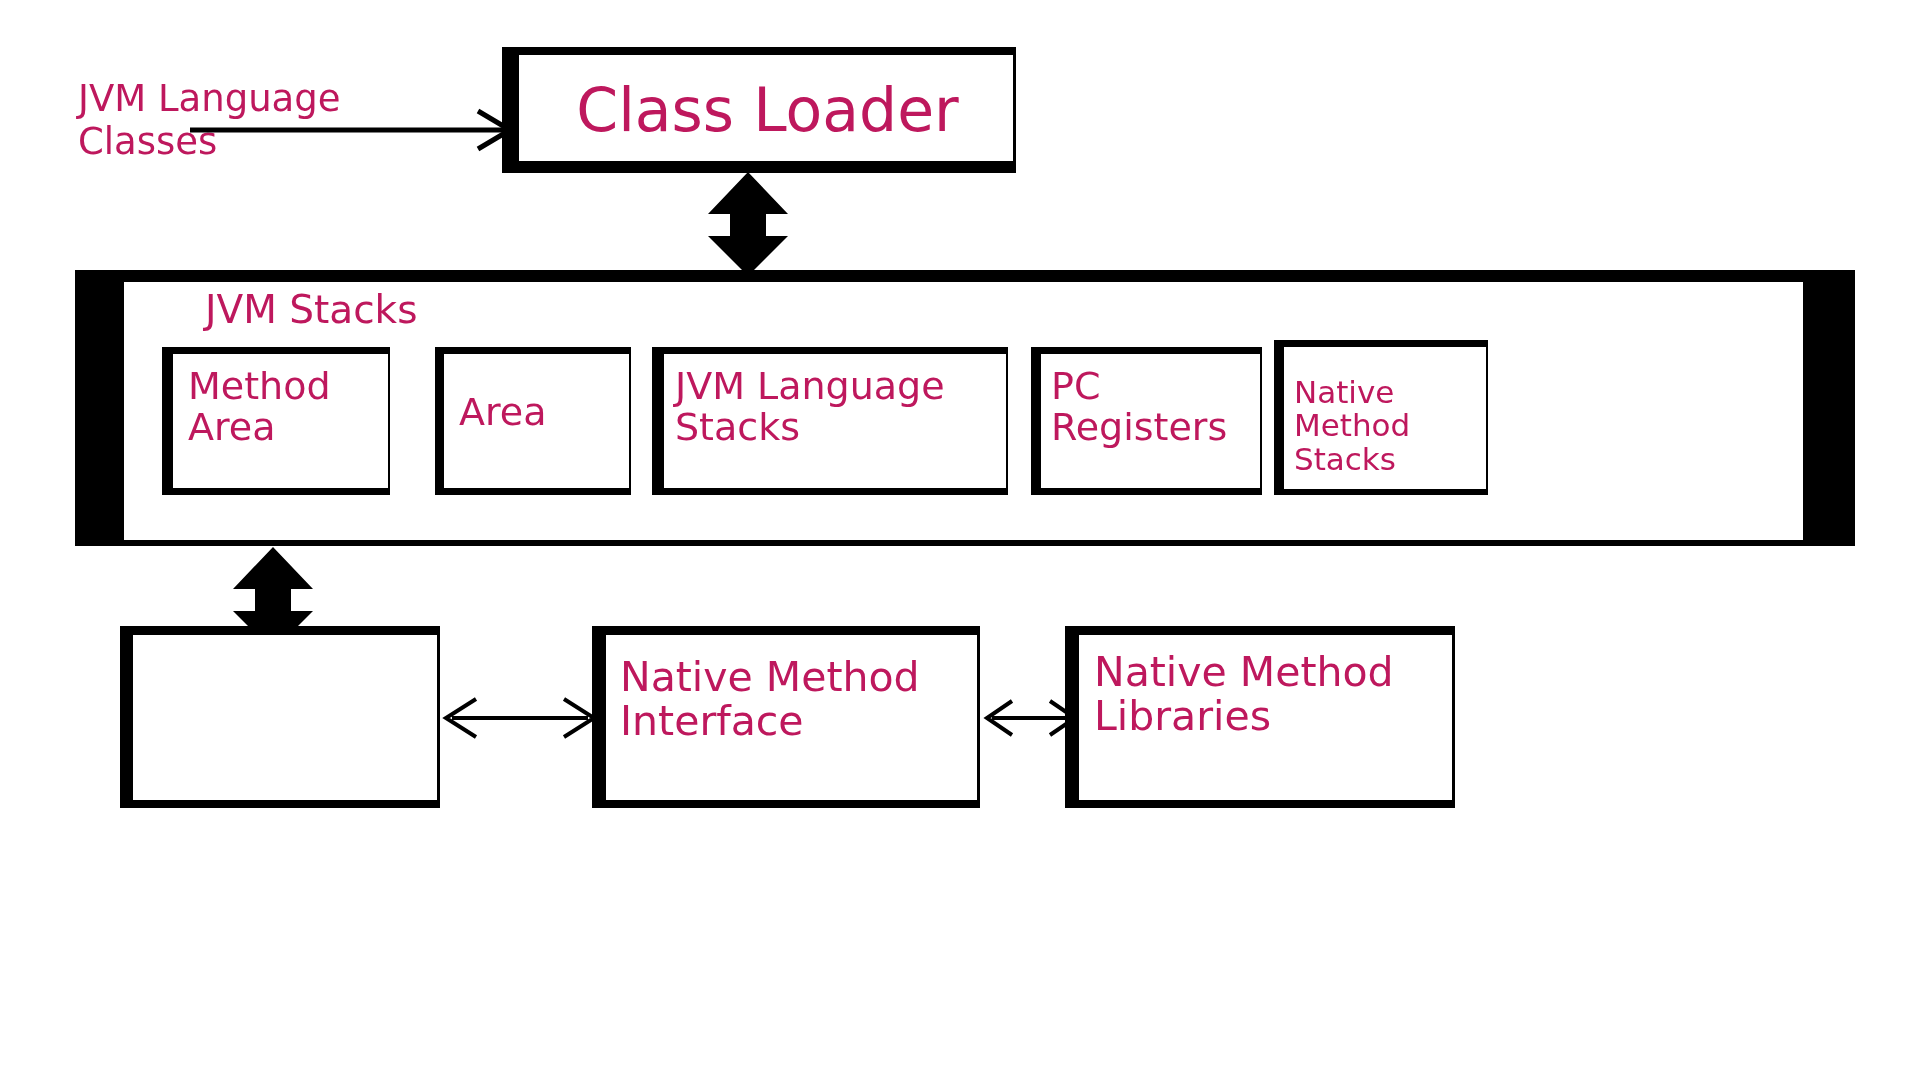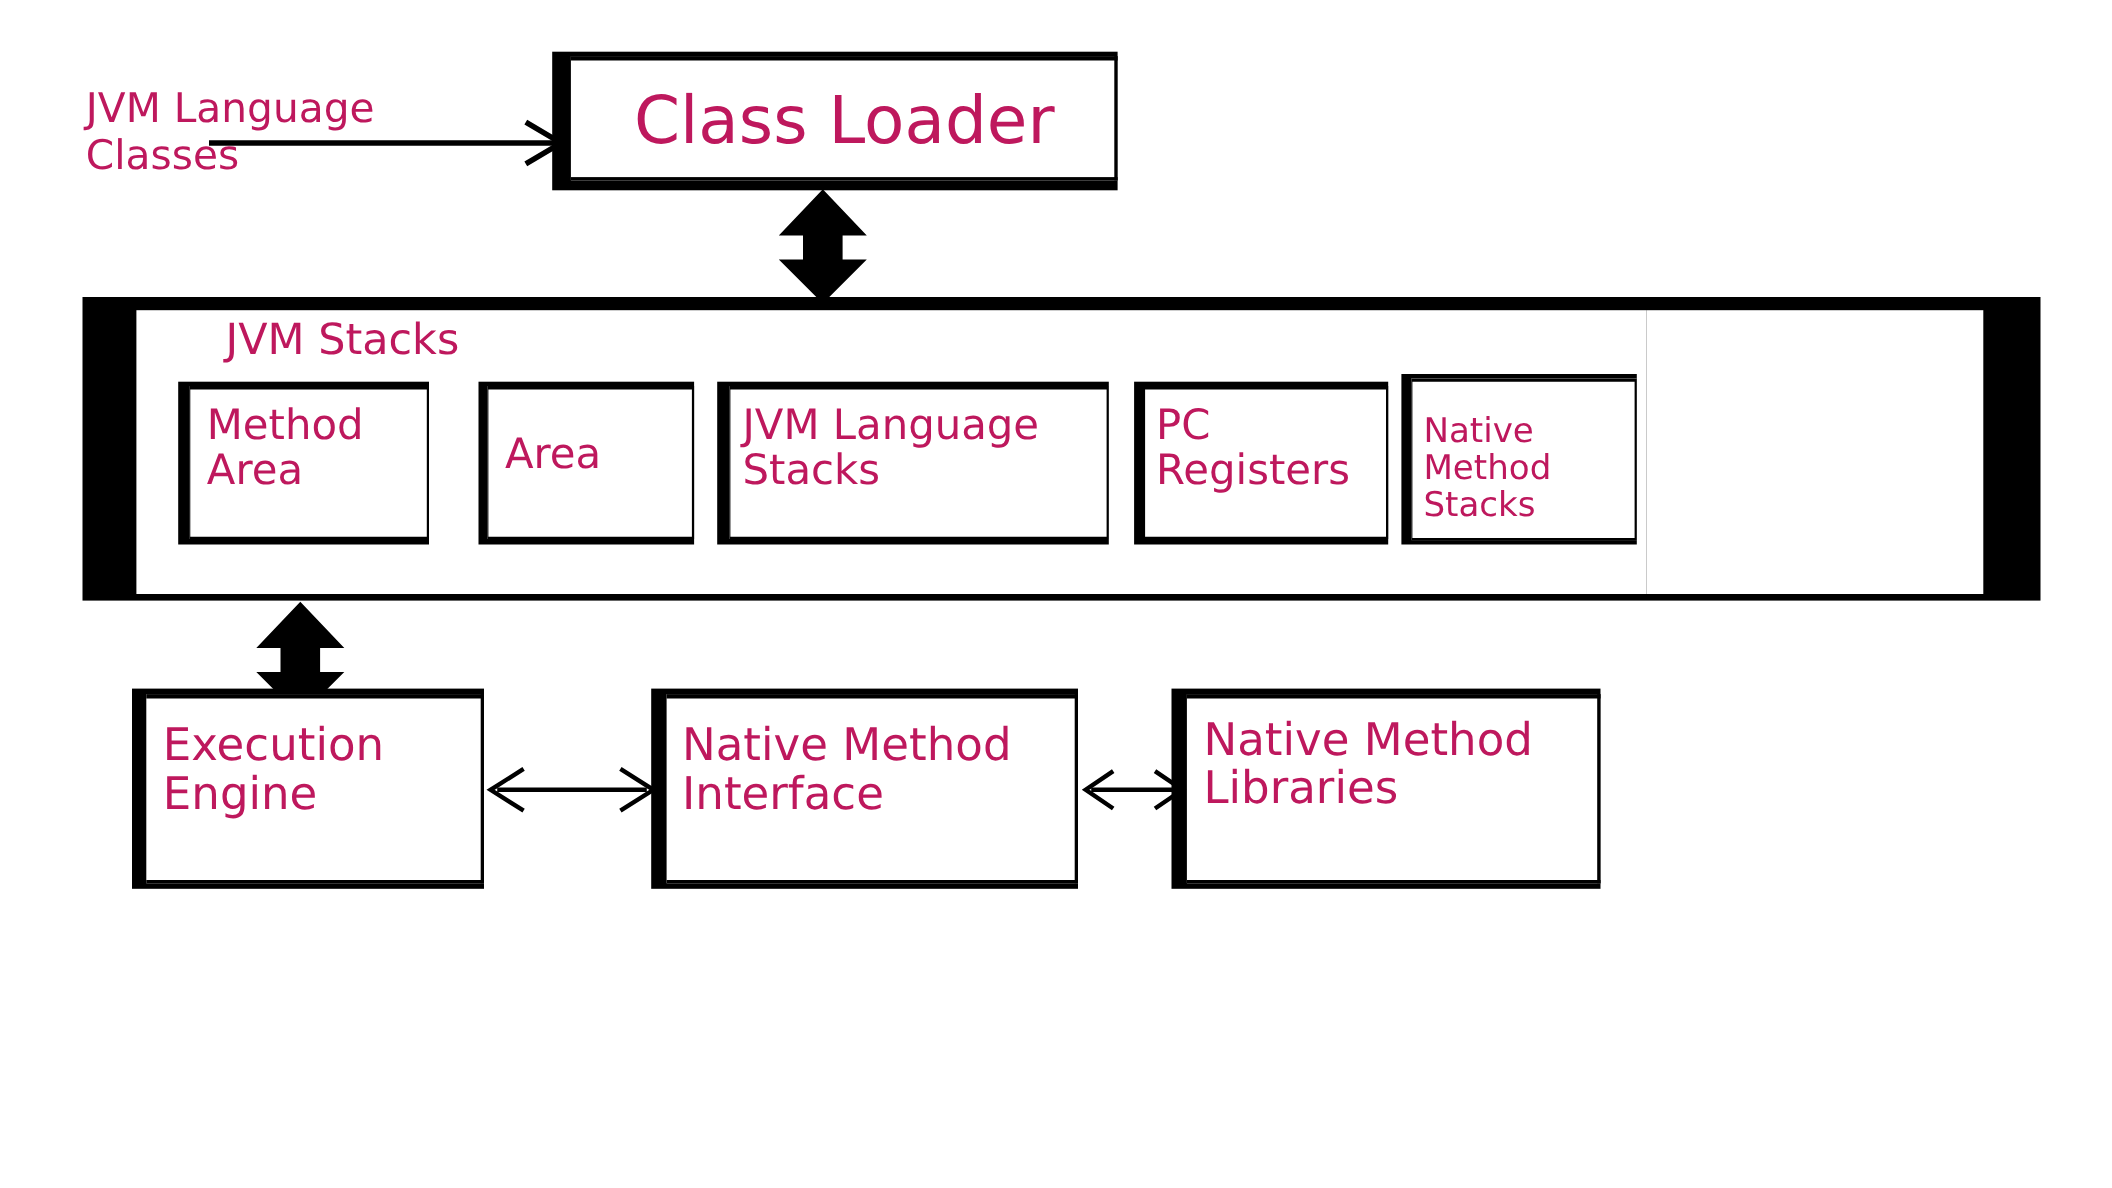--- a/index.html
+++ b/index.html
@@ -193,22 +193,20 @@
   <div class="abs glabel memtext-sm" id="b5-txt">Native
 Method
 Stacks</div>
 
   <svg class="abs" style="left:225px; top:545px;" width="96" height="108">
     <polygon points="48,2 88,44 66,44 66,66 88,66 48,106 8,66 30,66 30,44 8,44" fill="#000000"></polygon>
   </svg>
 
   <div class="abs botslab" id="e1-slab"></div>
   <div class="abs botbox" id="e1-box"></div>
-  <div class="abs glabel bottext" id="e1-txt">Execution
-Engine</div>
 
   <div class="abs botslab" id="e2-slab"></div>
   <div class="abs botbox" id="e2-box"></div>
   <div class="abs glabel bottext" id="e2-txt">Native Method
 Interface</div>
 
   <div class="abs botslab" id="e3-slab"></div>
   <div class="abs botbox" id="e3-box"></div>
   <div class="abs glabel bottext" id="e3-txt">Native Method
 Libraries</div>

